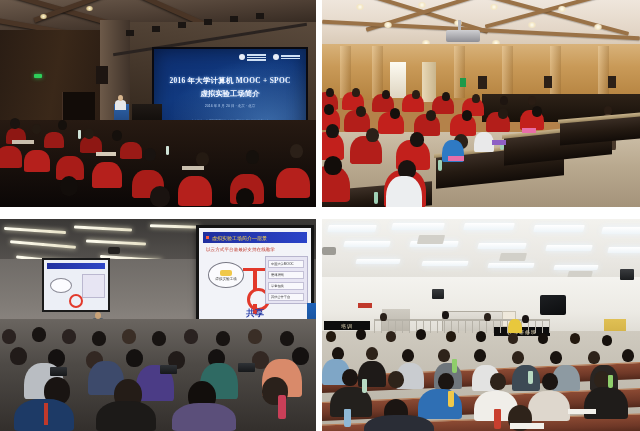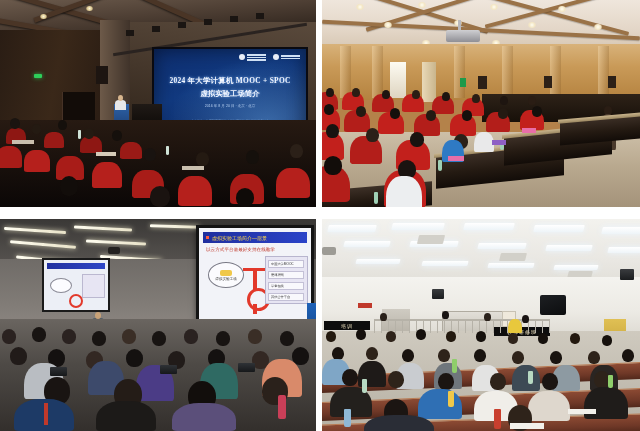--- a/index.html
+++ b/index.html
@@ -396,21 +396,21 @@
             </span>
         </span>
         <span class="logo-blk">
           <span class="logo-dot"></span>
           <span class="logo-bars">
               <i></i>
               <i></i>
             </span>
         </span>
       </div>
-      <div class="s-title">2024 年大学计算机 MOOC + SPOC</div>
+      <div class="s-title">2016 年大学计算机 MOOC + SPOC</div>
       <div class="s-title2">虚拟实验工场简介</div>
       <div class="s-sub">2016 年 8 月 20 日 · 北京 · 北京</div>
       <div class="s-foot">主办单位：教育部高等学校大学计算机课程教学指导委员会</div>
     </div>
 
     <div class="layer" id="tl-darkdoor"></div>
     <div class="tl-exit" style="left:34px; top:74px;"></div>
     <div class="layer" style="left:96px; top:66px; width:12px; height:18px; background:#1d1511;"></div>
 
     <div class="layer" id="tl-stage"></div>
@@ -596,20 +596,21 @@
       <div id="bl-redring"></div>
       <div class="bl-redarrow" style="left:54px; top:76px; width:4px; height:10px;"></div>
 
       <div id="bl-rightbox">
         <div class="bl-rbrow" style="top:3px;">中国大学MOOC</div>
         <div class="bl-rbrow" style="top:14px;">爱课程网</div>
         <div class="bl-rbrow" style="top:25px;">学堂在线</div>
         <div class="bl-rbrow" style="top:36px;">其他合作平台</div>
       </div>
 
+      <div id="bl-bigword">共享</div>
     </div>
 
     <div class="layer" id="bl-smallscreen">
       <div class="mini-title"></div>
       <div class="mini-oval"></div>
       <div class="mini-box"></div>
       <div class="mini-ring"></div>
     </div>
 
     <div class="layer" id="bl-bluepanel"></div>

